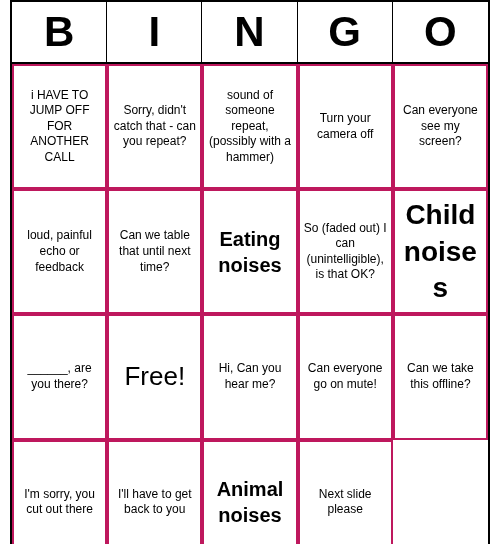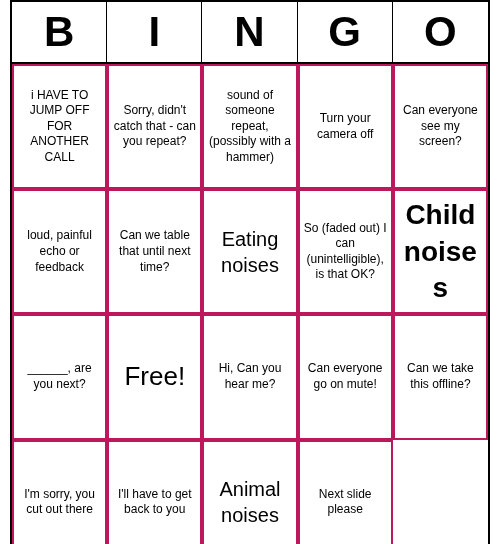--- a/index.html
+++ b/index.html
@@ -47,21 +47,21 @@
       justify-content: center;
       min-height: 88px;
       word-break: break-word;
     }
     .bingo-cell.free {
       font-size: 26px;
       font-weight: normal;
     }
     .bingo-cell.large-text {
       font-size: 20px;
-      font-weight: normal;
+      font-weight: bold;
     }
     .bingo-cell.xl-text {
       font-size: 28px;
       font-weight: bold;
     }
   </style>
 </head>
 <body>
 
 <div class="bingo-card">
@@ -76,21 +76,21 @@
   <div class="bingo-cell">i HAVE TO JUMP OFF FOR ANOTHER CALL</div>
       <div class="bingo-cell">Sorry, didn't catch that - can you repeat?</div>
       <div class="bingo-cell">sound of someone repeat, (possibly with a hammer)</div>
       <div class="bingo-cell">Turn your camera off</div>
       <div class="bingo-cell">Can everyone see my screen?</div>
       <div class="bingo-cell">loud, painful echo or feedback</div>
       <div class="bingo-cell">Can we table that until next time?</div>
       <div class="bingo-cell large-text">Eating noises</div>
       <div class="bingo-cell">So (faded out) I can (unintelligible), is that OK?</div>
       <div class="bingo-cell xl-text">Child noises</div>
-      <div class="bingo-cell">______, are you next?</div>
+      <div class="bingo-cell">______, are you there?</div>
       <div class="bingo-cell free">Free!</div>
       <div class="bingo-cell">Hi, Can you hear me?</div>
       <div class="bingo-cell">Can everyone go on mute!</div>
       <div class="bingo-cell">Can we take this offline?</div>
       <div class="bingo-cell">I'm sorry, you cut out there</div>
       <div class="bingo-cell">I'll have to get back to you</div>
       <div class="bingo-cell large-text">Animal noises</div>
       <div class="bingo-cell">Next slide please</div>
     </div>
 </div>

